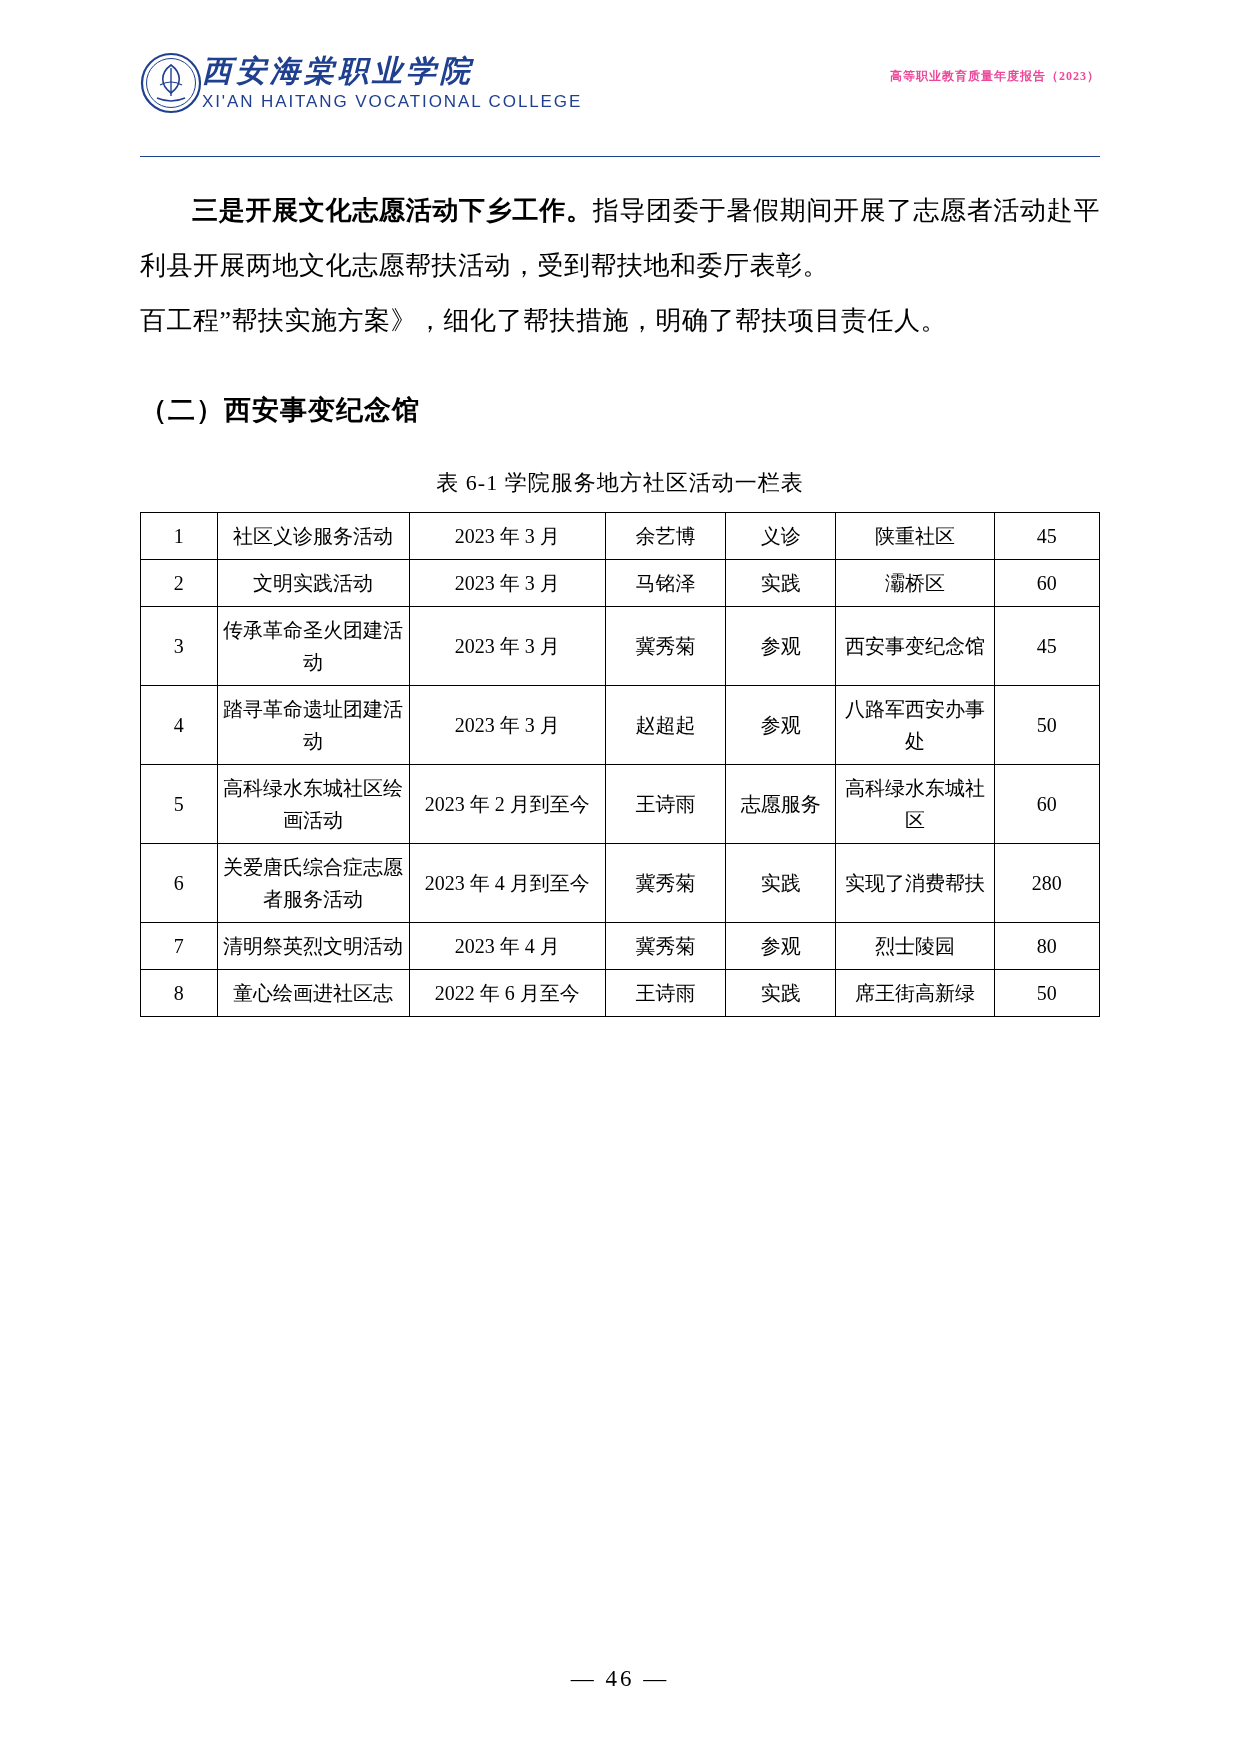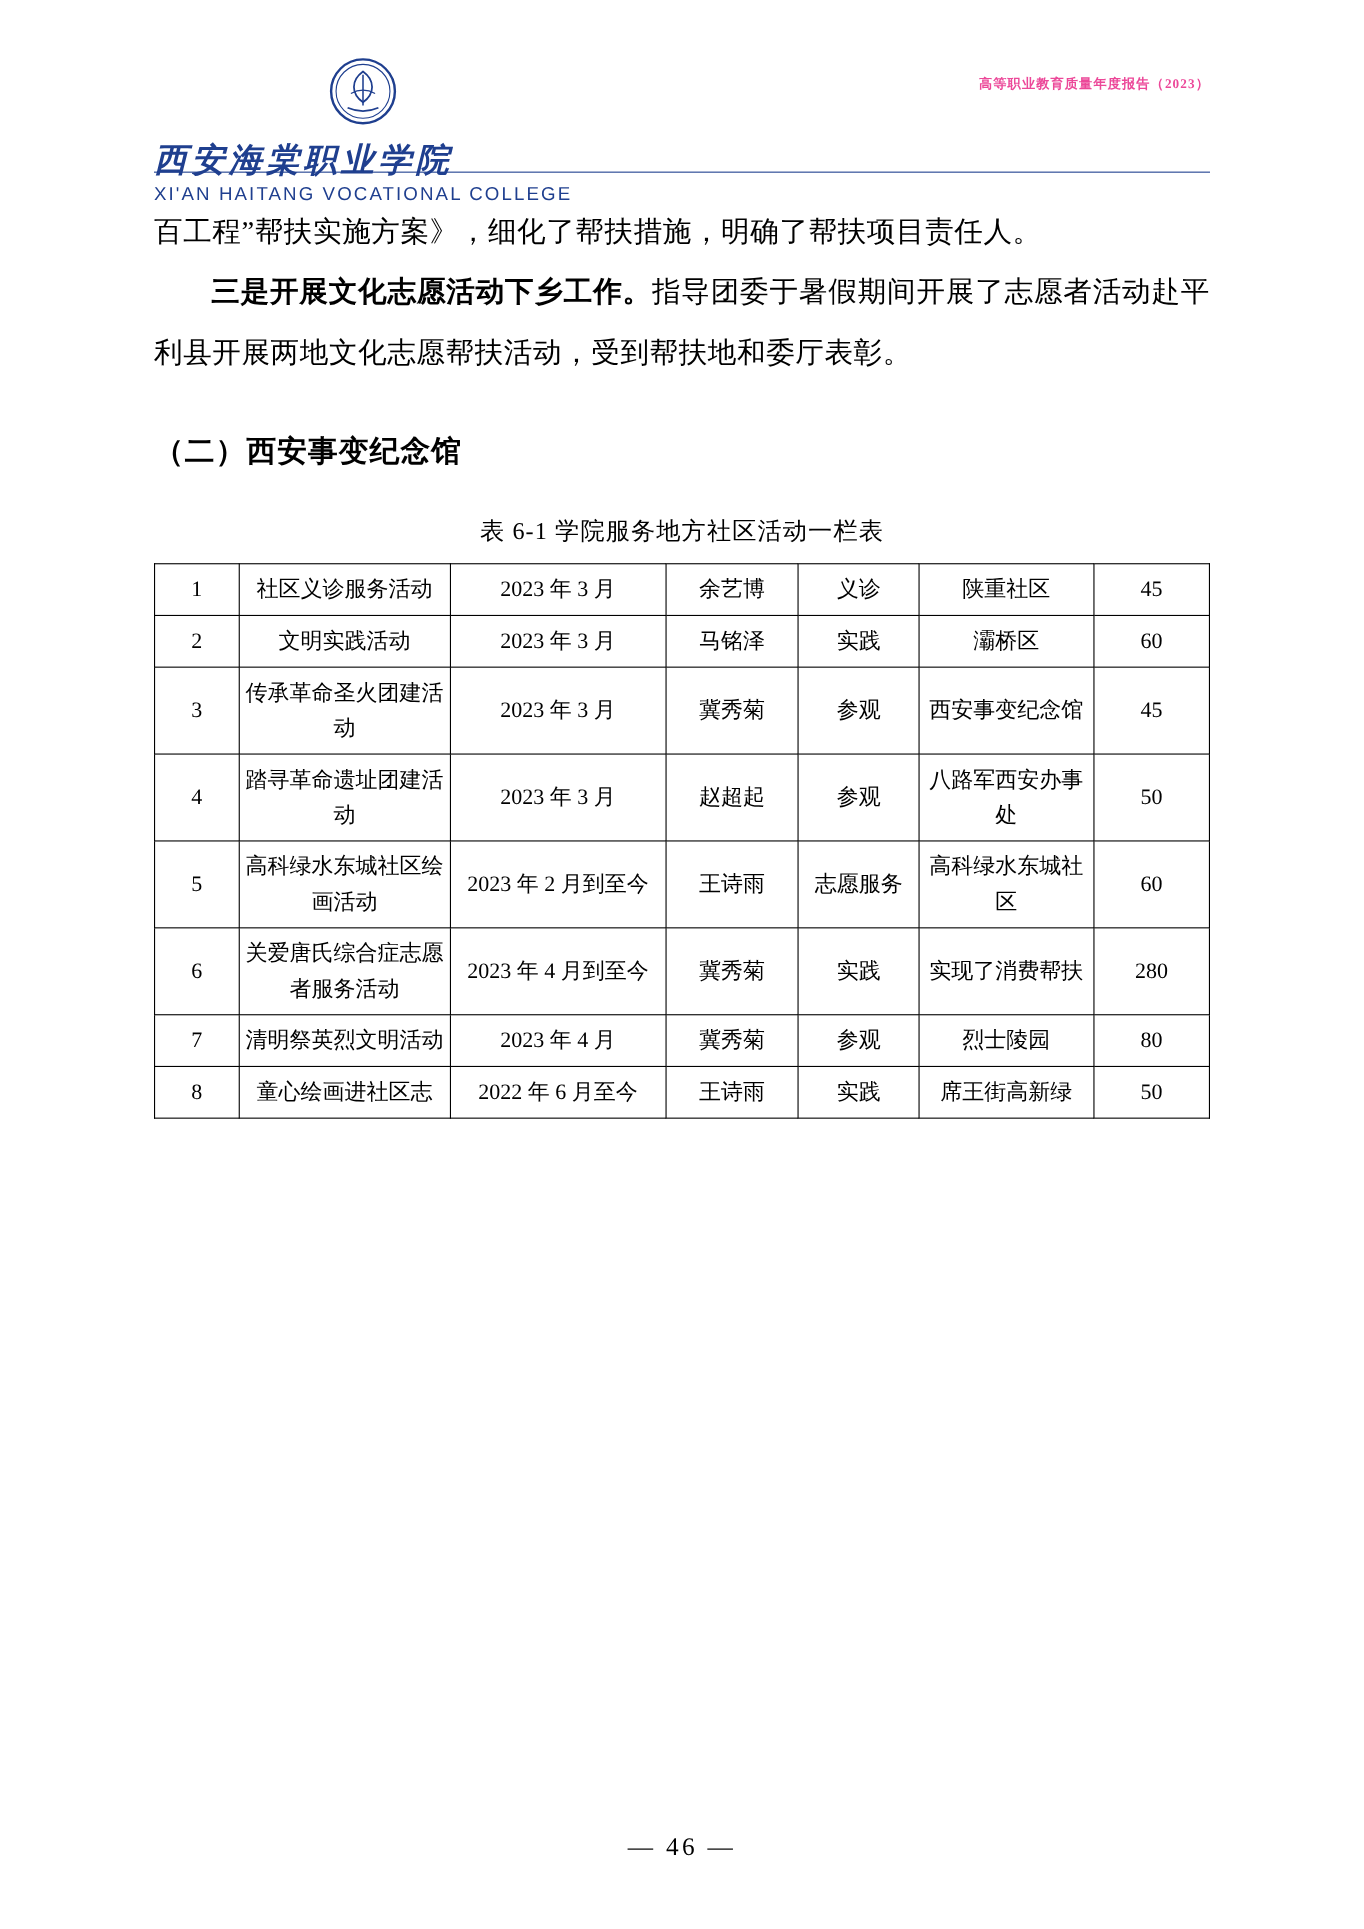--- a/index.html
+++ b/index.html
@@ -28,22 +28,21 @@
     position: relative;
     height: 96px;
     padding-top: 52px;
     display: flex;
     align-items: flex-start;
     justify-content: space-between;
   }
   .brand {
     display: flex;
     align-items: center;
-    gap: 17px;
-    flex-direction: column;
+    gap: 0;
   }
   .logo-wrap {
     width: 62px;
     height: 62px;
     flex: 0 0 62px;
   }
   .brand-text {
     display: flex;
     flex-direction: column;
     justify-content: center;
@@ -172,25 +171,25 @@
       <div class="brand-text">
         <div class="brand-cn">西安海棠职业学院</div>
         <div class="brand-en">XI'AN HAITANG VOCATIONAL COLLEGE</div>
       </div>
     </div>
     <div class="header-right">高等职业教育质量年度报告（2023）</div>
   </div>
   <hr class="header-rule">
 
   <div class="content">
+    <p class="para indent">
+      <span class="lead">三是开展文化志愿活动下乡工作。</span><span>指导团委于暑假期间开展了志愿者活动赴平利县开展两地文化志愿帮扶活动，受到帮扶地和委厅表彰。</span>
+    </p>
     <p class="para">
       <span>百工程”帮扶实施方案》，细化了帮扶措施，明确了帮扶项目责任人。</span>
-    </p>
-    <p class="para indent">
-      <span class="lead">三是开展文化志愿活动下乡工作。</span><span>指导团委于暑假期间开展了志愿者活动赴平利县开展两地文化志愿帮扶活动，受到帮扶地和委厅表彰。</span>
     </p>
   </div>
 
   <h2 class="section-title">（二）西安事变纪念馆</h2>
 
   <div class="table-caption">表 6-1   学院服务地方社区活动一栏表</div>
 
   <table class="data">
     <colgroup>
       <col class="c0">

